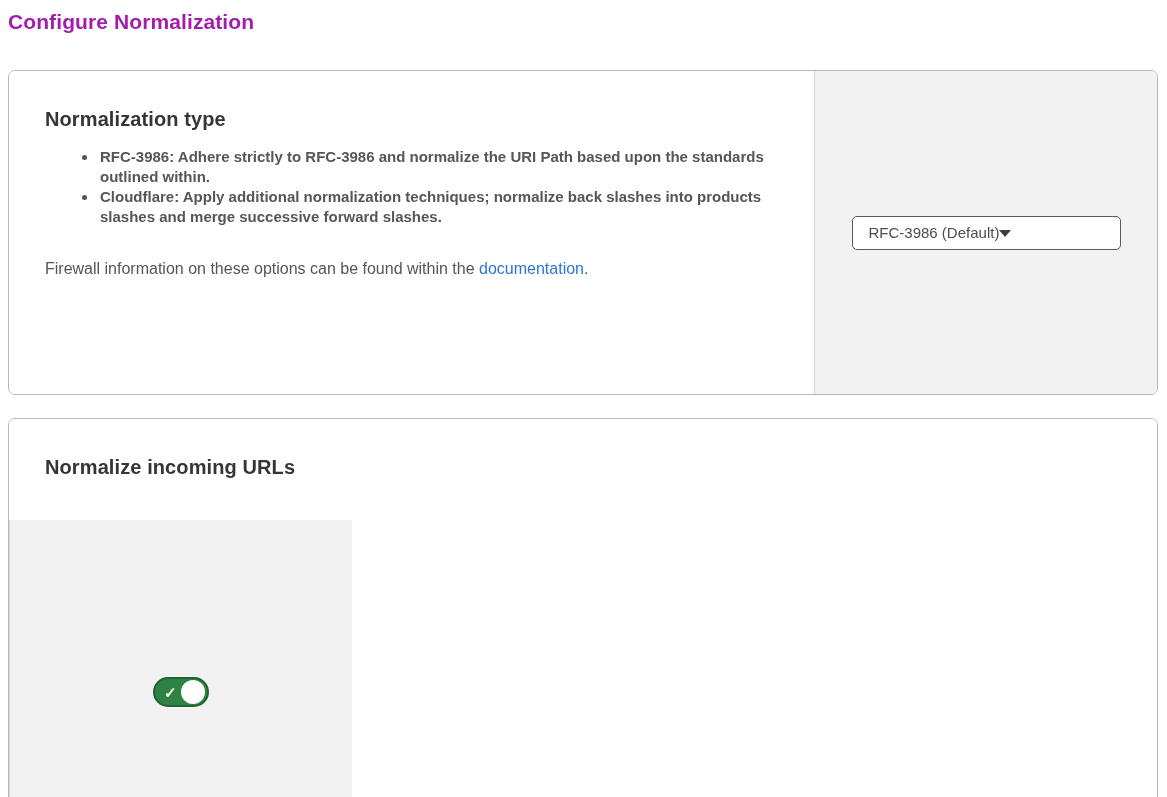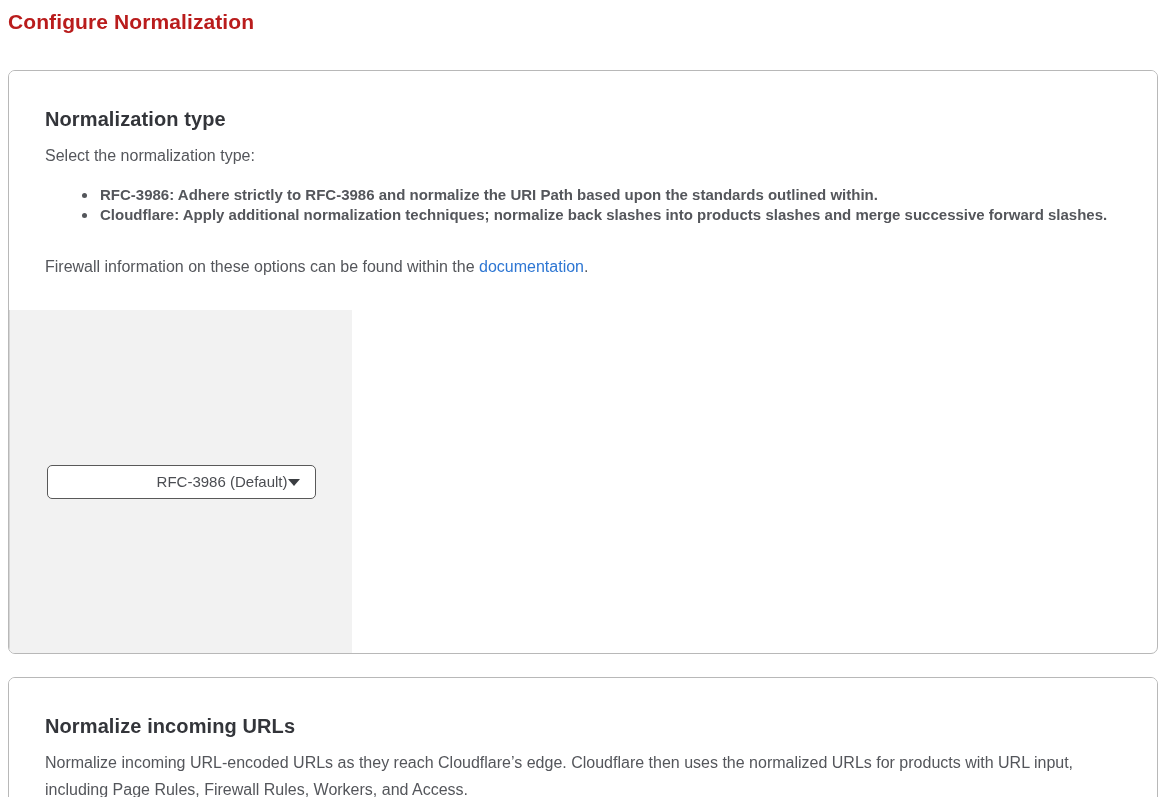--- a/index.html
+++ b/index.html
@@ -12,35 +12,35 @@
     font-family: "Liberation Sans", sans-serif;
     color: #36393a;
     -webkit-font-smoothing: antialiased;
   }
   .page {
     padding: 10px 9px 0 8px;
   }
   .page-title {
     font-size: 21px;
     font-weight: 700;
-    color: #b91c1c;
+    color: #a21caf;
     margin: 0 0 36px 0;
     letter-spacing: 0.1px;
   }
   .card {
     display: flex;
     align-items: stretch;
     border: 1px solid #b8b8b8;
     border-radius: 7px;
     overflow: hidden;
     background: #ffffff;
     margin-bottom: 23px;
   }
   .card:last-child { margin-bottom: 0; }
-  .card-1 { min-height: 325px; flex-direction: column; }
+  .card-1 { min-height: 325px; }
   .card-2 { min-height: 187px; flex-direction: column; }
   .card-3 { min-height: 161px; }
   .card-main {
     flex: 1 1 auto;
     padding: 37px 42px 30px 36px;
     background: #ffffff;
   }
   .card-side {
     flex: 0 0 343px;
     width: 343px;
@@ -86,21 +86,21 @@
 
   
   .select-control {
     width: 269px;
     height: 34px;
     background: #ffffff;
     border: 1px solid #595959;
     border-radius: 5px;
     display: flex;
     align-items: center;
-    justify-content: flex-end;
+    justify-content: flex-start;
     padding: 0 15px 0 16px;
     cursor: pointer;
   }
   .select-value {
     font-size: 15px;
     color: #4b4d52;
   }
   .caret-down {
     width: 0;
     height: 0;
@@ -143,39 +143,37 @@
 </head>
 <body>
 
 <div class="page">
 
   <h1 class="page-title">Configure Normalization</h1>
 
   <section class="card card-1">
     <div class="card-main">
       <h2 class="card-heading">Normalization type</h2>
-      <p class="card-text">Select the normalization type:</p>
       <ul class="bullet-list">
         <li>RFC-3986: Adhere strictly to RFC-3986 and normalize the URI Path based upon the standards outlined within.</li>
         <li>Cloudflare: Apply additional normalization techniques; normalize back slashes into products slashes and merge successive forward slashes.</li>
       </ul>
       <p class="card-text footer-line"><span>Firewall information on these options can be found within the </span><a class="doc-link" href="#">documentation</a><span>.</span></p>
     </div>
     <div class="card-side">
       <div class="select-control" role="listbox" aria-expanded="false">
         <span class="select-value">RFC-3986 (Default)</span>
         <span class="caret-down"></span>
       </div>
     </div>
   </section>
 
   <section class="card card-2">
     <div class="card-main">
       <h2 class="card-heading">Normalize incoming URLs</h2>
-      <p class="card-text">Normalize incoming URL-encoded URLs as they reach Cloudflare’s edge. Cloudflare then uses the normalized URLs for products with URL input, including Page Rules, Firewall Rules, Workers, and Access.</p>
     </div>
     <div class="card-side">
       <div class="toggle" role="switch" aria-checked="true">
         <span class="check-mark">✓</span>
         <span class="knob"></span>
       </div>
     </div>
   </section>
 
   <section class="card card-3">

